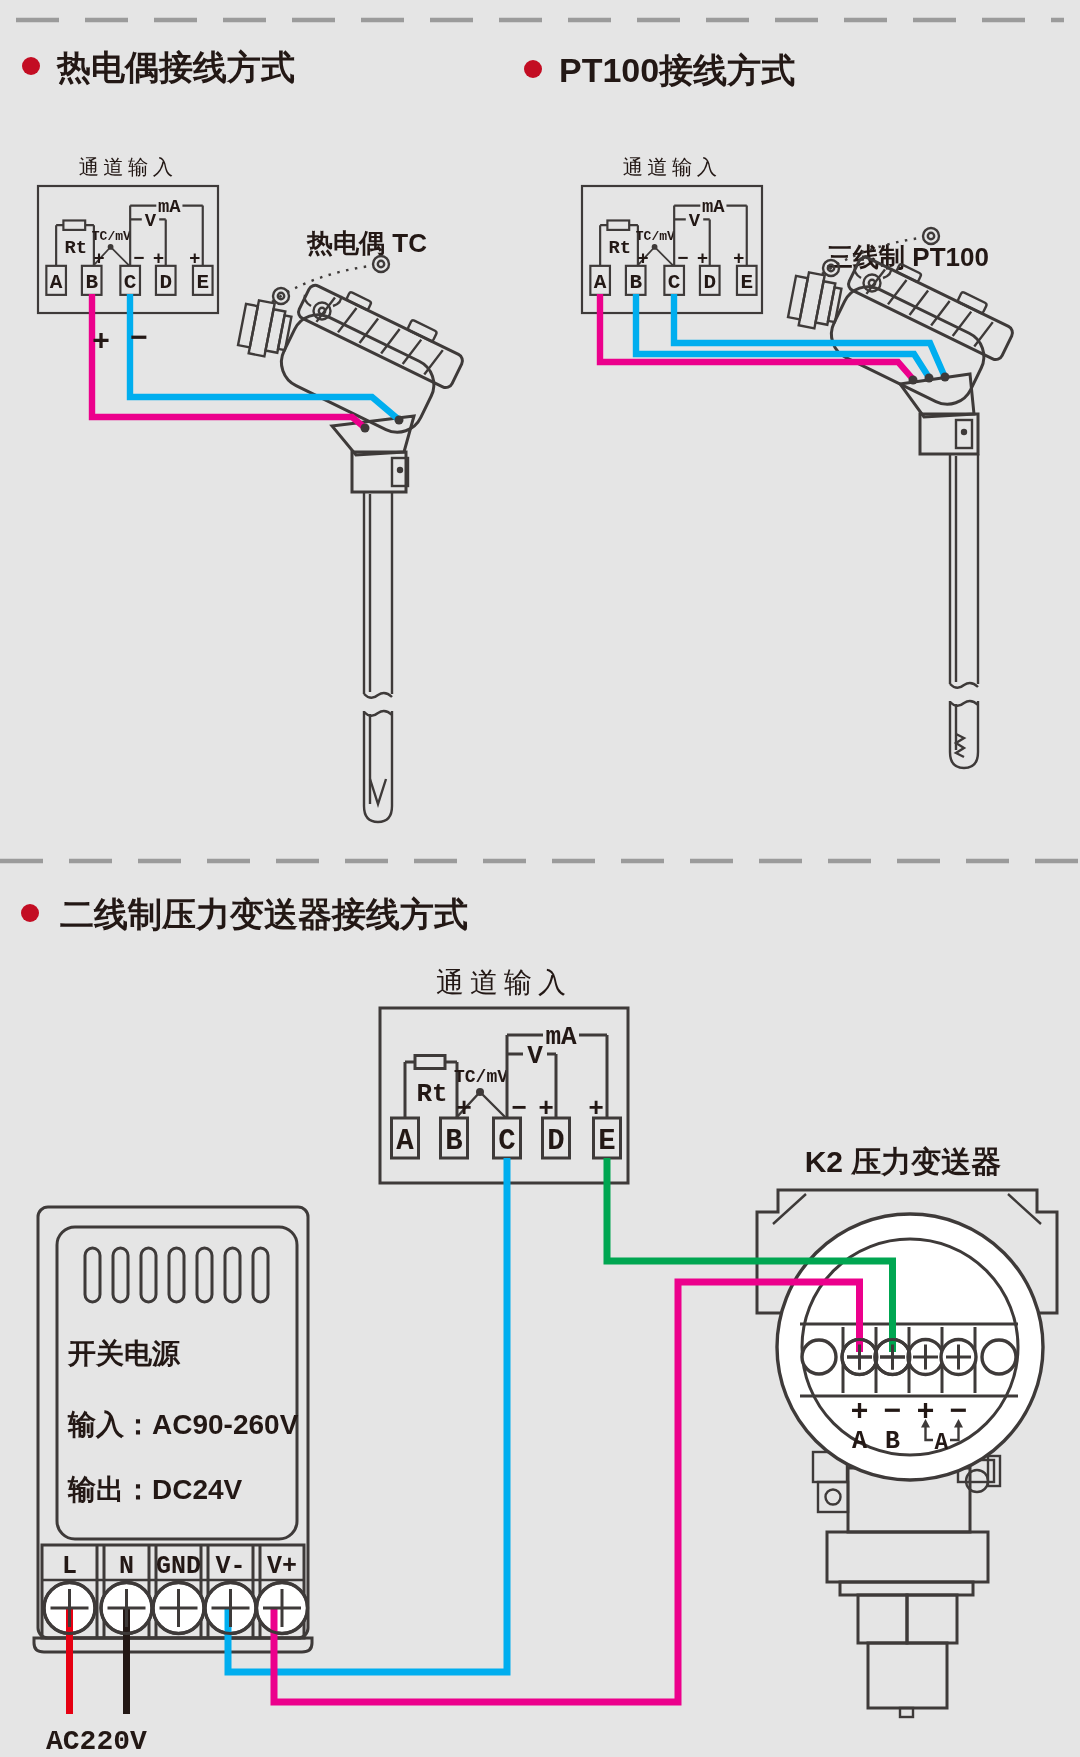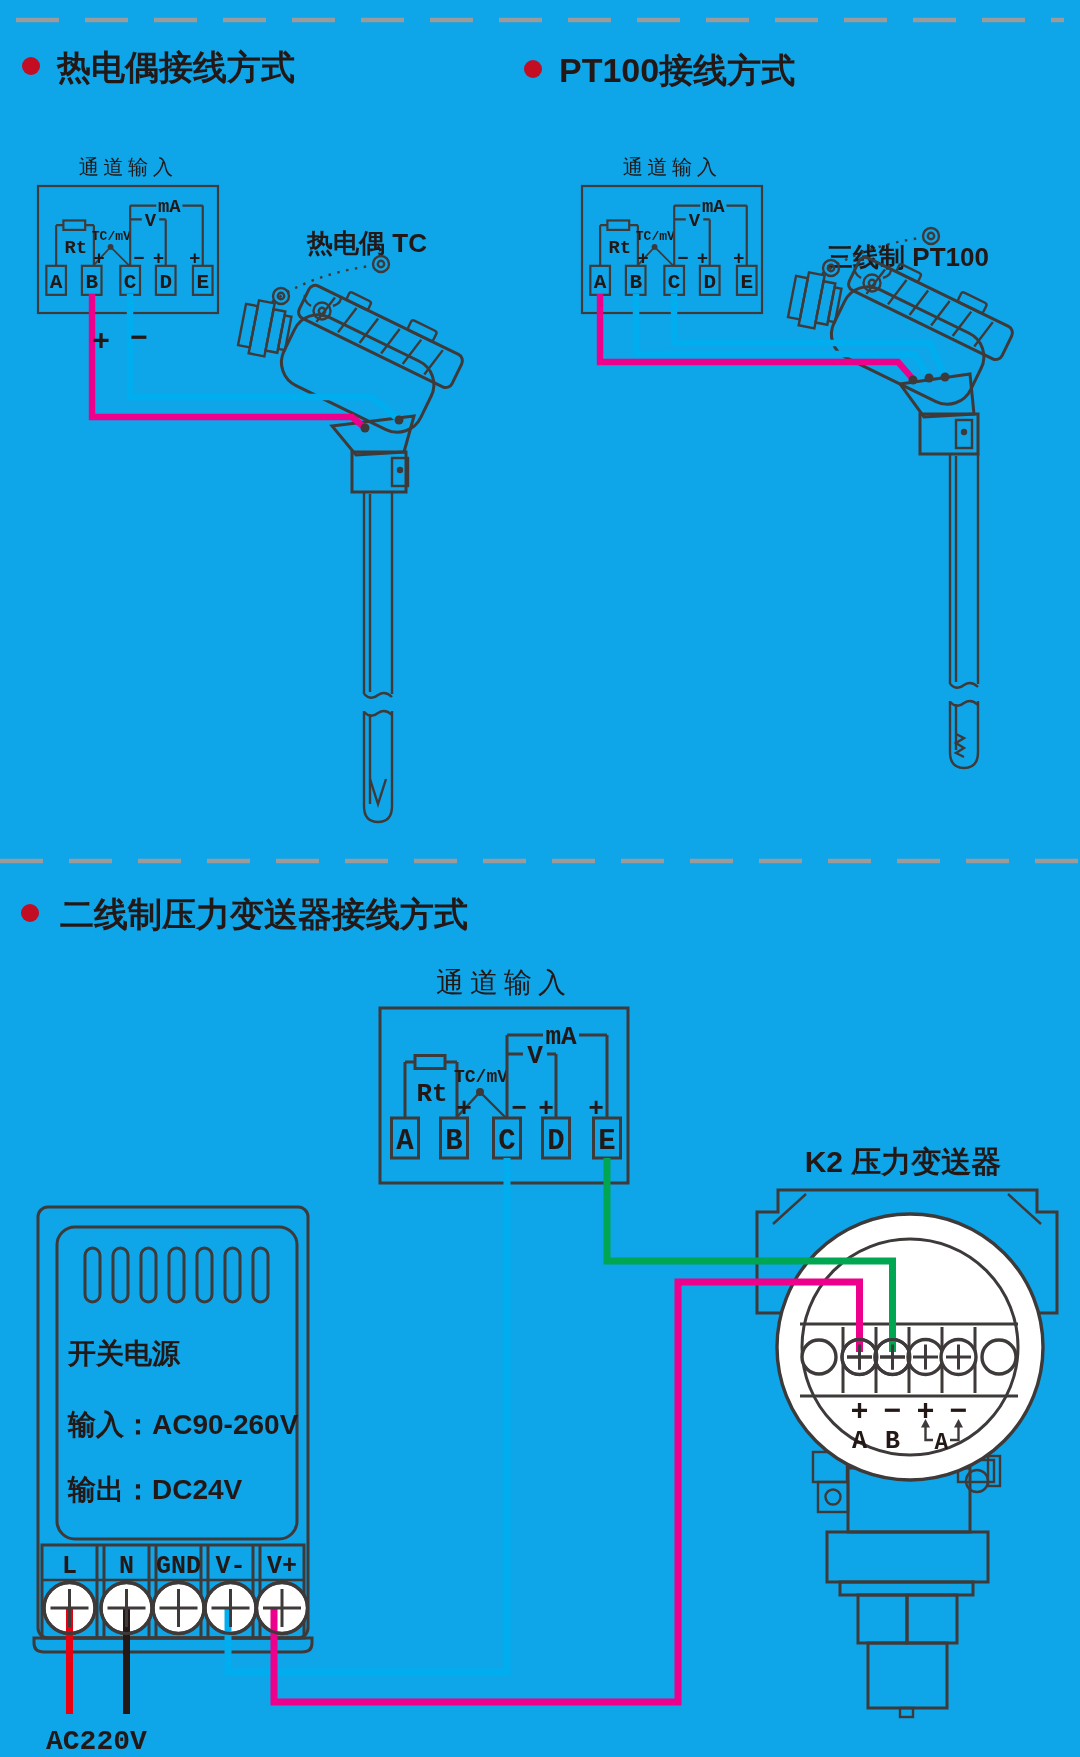--- a/index.html
+++ b/index.html
@@ -1,16 +1,16 @@
 <!DOCTYPE html>
 <html><head>
 <meta charset="utf-8">
 <style>
   html,body{margin:0;padding:0;background:#fff}
-  .page{width:1080px;height:1757px;background:#0ea5e9;position:relative;overflow:hidden}
+  .page{width:1080px;height:1757px;background:#e5e5e5;position:relative;overflow:hidden}
   svg{display:block}
   .ln{stroke:#3e3a39;stroke-width:3;fill:none}
   .ln2{stroke:#3e3a39;stroke-width:2.4;fill:none}
   .fillln{fill:#3e3a39;stroke:none}
   .screw{fill:#fff;stroke:#3e3a39;stroke-width:3.4}
   .wire{fill:none;stroke-width:7}
   .wire6{fill:none;stroke-width:6.4}
   .dash{fill:none;stroke-width:4.5;stroke-dasharray:43 26}
   .chain{fill:none;stroke:#3e3a39;stroke-width:2.4;stroke-dasharray:2.5 6.5}
   text{font-family:"Liberation Sans","DejaVu Sans",sans-serif;fill:#231815}

